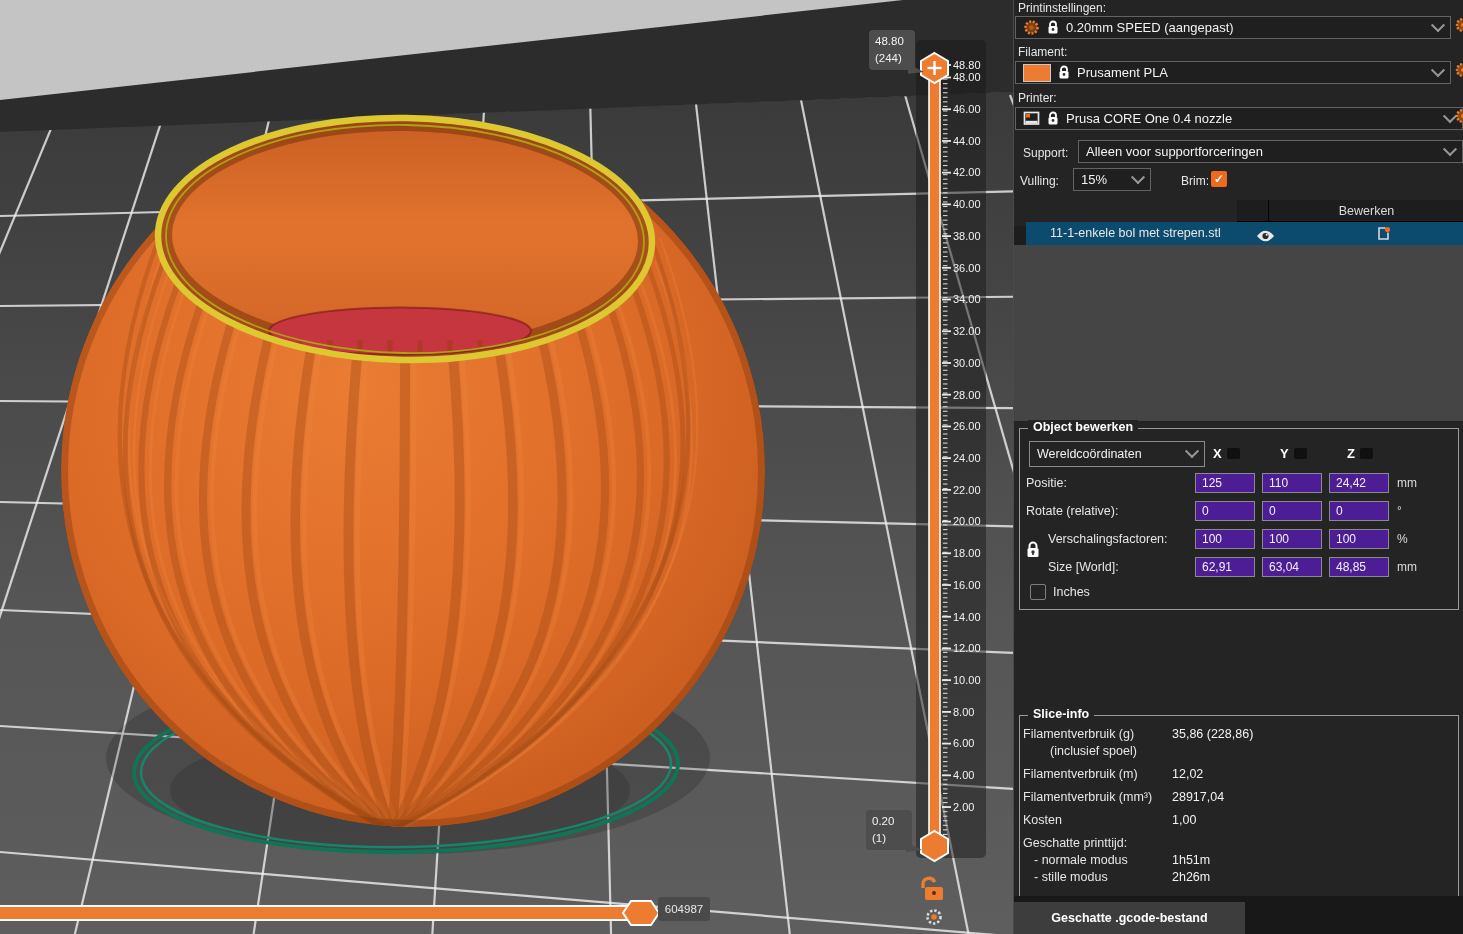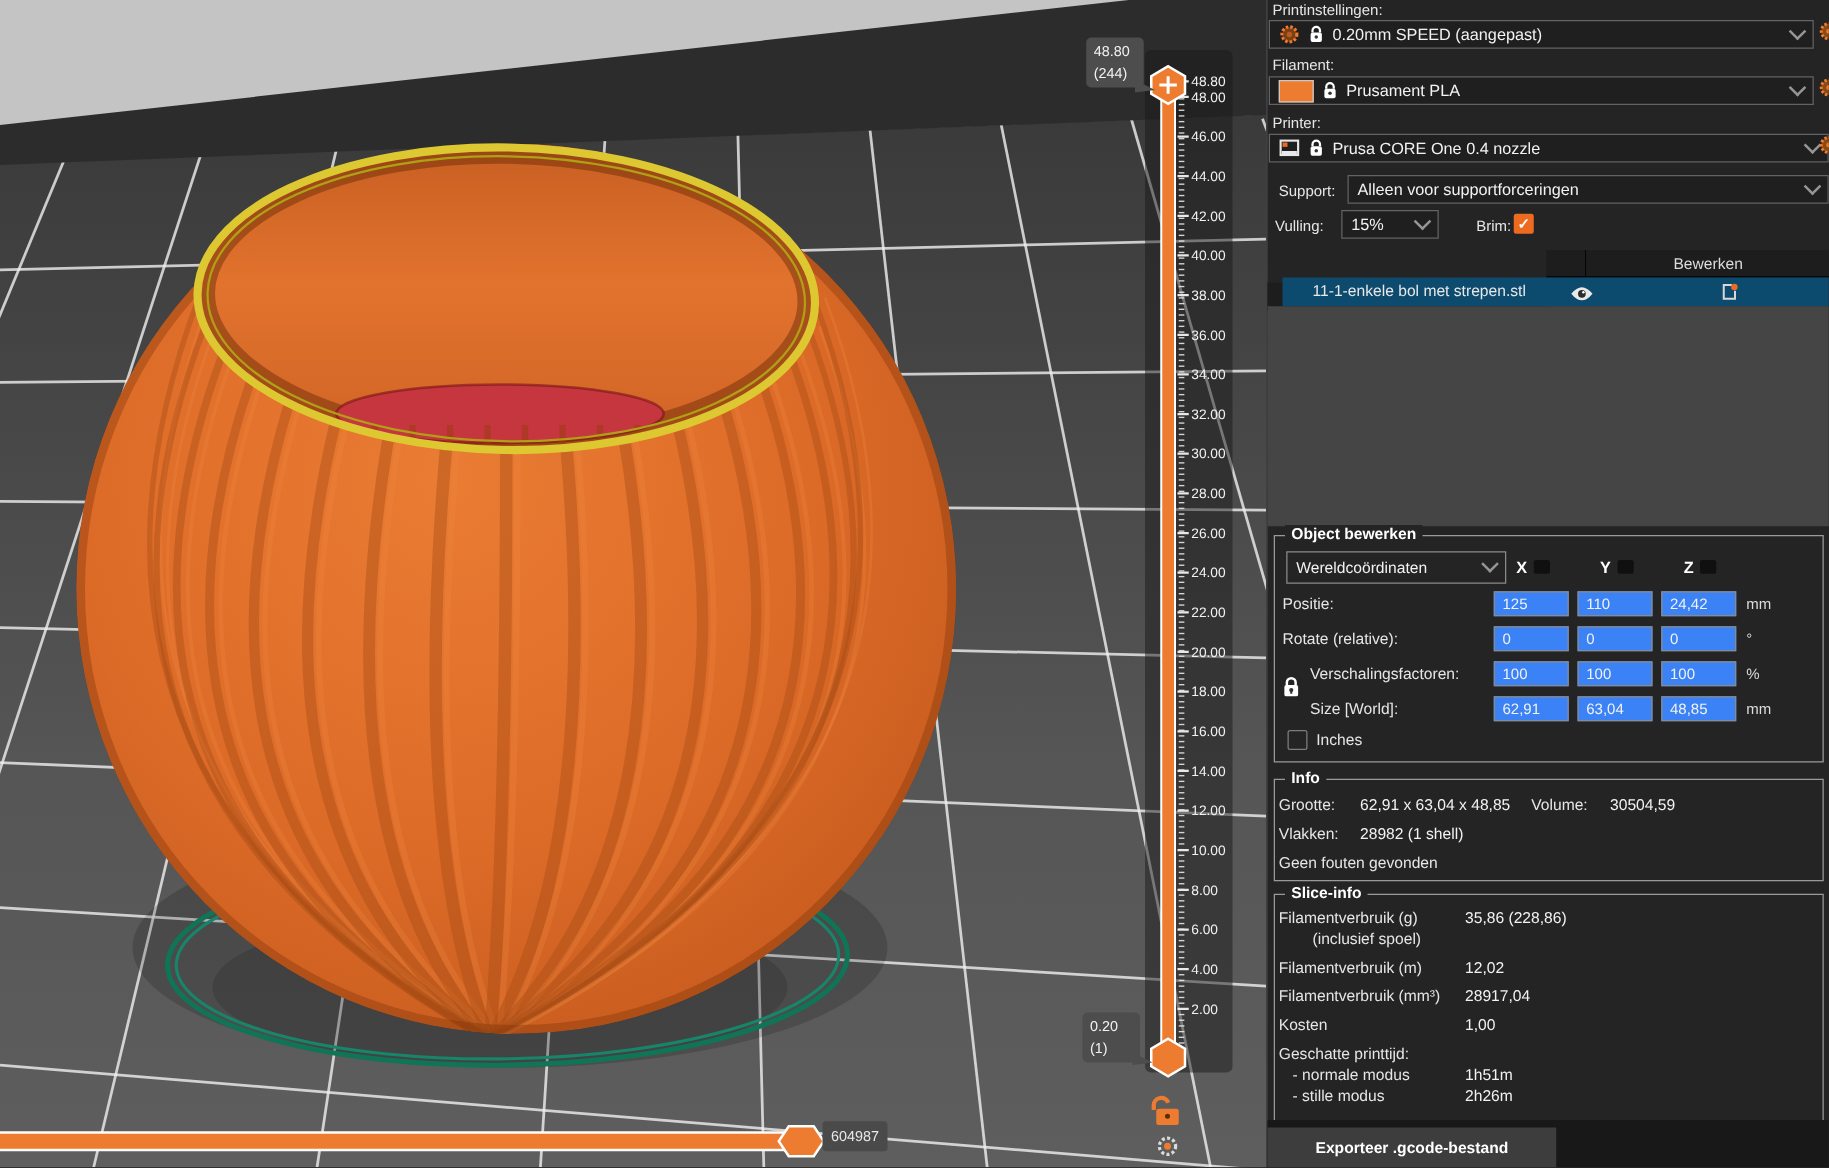--- a/index.html
+++ b/index.html
@@ -14,21 +14,21 @@
         transform:rotate(45deg) translate(-2px,-2px);margin-left:auto;flex:0 0 auto;}
   .swatch{width:26px;height:16px;background:#ED7C30;border:1px solid #c9c9c9;flex:0 0 auto;}
   .gearbtn{position:absolute;left:441px;width:22px;height:17px;overflow:hidden;}
   .checkbox{position:absolute;width:16px;height:16px;background:#ED6B21;border-radius:2px;color:#fff;
             font-size:12px;font-weight:bold;text-align:center;line-height:16px;}
   .checkbox.empty{background:transparent;border:1px solid #7d7d7d;width:14px;height:14px;}
   .th{position:absolute;top:200px;height:22px;background:#1d1d1d;color:#dcdcdc;font-size:12.5px;
       line-height:22px;box-sizing:border-box;border-bottom:1px solid #000;}
   .fieldset{position:absolute;border:1px solid #9a9a9a;box-sizing:border-box;}
   .legend{position:absolute;top:-9px;left:8px;background:#242424;padding:0 5px;font-weight:bold;font-size:12.5px;color:#fff;white-space:nowrap;}
-  .numbox{position:absolute;width:60px;height:20px;background:#3b82f6;border:1px solid #8a8a8a;color:#f2f2f2;
+  .numbox{position:absolute;width:60px;height:20px;background:#4c1d95;border:1px solid #8a8a8a;color:#f2f2f2;
           font-size:12px;padding:0 0 0 6px;font-family:"Liberation Sans",sans-serif;box-sizing:border-box;}
   .unit{position:absolute;left:377px;color:#dcdcdc;font-size:12px;}
   .flab{position:absolute;color:#e6e6e6;font-size:12.5px;white-space:nowrap;}
   .fval{position:absolute;color:#f2f2f2;font-size:12.5px;white-space:nowrap;}
   .axis{position:absolute;color:#fff;font-weight:bold;font-size:13px;}
   .axis-ico{display:inline-block;width:13px;height:11px;background:#101010;border-radius:2px;margin-left:5px;vertical-align:-1px;}
   .bbtn{position:absolute;top:902px;height:32px;background:#3d3d3d;color:#fff;font-weight:bold;font-size:12.5px;
         display:flex;align-items:center;justify-content:center;border:none;font-family:"Liberation Sans",sans-serif;cursor:pointer;}
   .btn-strip{position:absolute;top:896px;left:0;width:450px;height:38px;background:#181818;}
 </style>
@@ -562,44 +562,34 @@
     <div class="flab" style="left:28px;top:131px;">Size [World]:</div>
     <input class="numbox" style="left: 175px; top: 128px;" value="62,91">
     <input class="numbox" style="left: 242px; top: 128px;" value="63,04">
     <input class="numbox" style="left: 309px; top: 128px;" value="48,85">
     <span class="unit" style="top:131px;">mm</span>
 
     <div class="checkbox empty" style="left:10px;top:155px;"></div>
     <div class="flab" style="left:33px;top:156px;">Inches</div>
   </div>
 
-  <div class="fieldset" style="left:5px;top:623px;width:440px;height:82px;">
-    <span class="legend">Info</span>
-    <span class="flab" style="left:3px;top:13px;">Grootte:</span>
-    <span class="fval" style="left:68px;top:13px;">62,91 x 63,04 x 48,85</span>
-    <span class="flab" style="left:205px;top:13px;">Volume:</span>
-    <span class="fval" style="left:268px;top:13px;">30504,59</span>
-    <span class="flab" style="left:3px;top:36px;">Vlakken:</span>
-    <span class="fval" style="left:68px;top:36px;">28982 (1 shell)</span>
-    <span class="flab" style="left:3px;top:59px;">Geen fouten gevonden</span>
-  </div>
 
   <div class="fieldset" style="left:5px;top:715px;width:440px;height:213px;">
     <span class="legend">Slice-info</span>
     <span class="flab" style="left:3px;top:11px;">Filamentverbruik (g)</span>
     <span class="fval" style="left:152px;top:11px;">35,86 (228,86)</span>
     <span class="flab" style="left:30px;top:28px;">(inclusief spoel)</span>
     <span class="flab" style="left:3px;top:51px;">Filamentverbruik (m)</span>
     <span class="fval" style="left:152px;top:51px;">12,02</span>
     <span class="flab" style="left:3px;top:74px;">Filamentverbruik (mm³)</span>
     <span class="fval" style="left:152px;top:74px;">28917,04</span>
     <span class="flab" style="left:3px;top:97px;">Kosten</span>
     <span class="fval" style="left:152px;top:97px;">1,00</span>
     <span class="flab" style="left:3px;top:120px;">Geschatte printtijd:</span>
     <span class="flab" style="left:14px;top:137px;">- normale modus</span>
     <span class="fval" style="left:152px;top:137px;">1h51m</span>
     <span class="flab" style="left:14px;top:154px;">- stille modus</span>
     <span class="fval" style="left:152px;top:154px;">2h26m</span>
   </div>
 
   <div class="btn-strip"></div>
-  <button class="bbtn" style="left:0;width:231px;">Exporteer .gcode-bestand</button>
+  <button class="bbtn" style="left:0;width:231px;">Geschatte .gcode-bestand</button>
 </div>
 
 </body></html>

